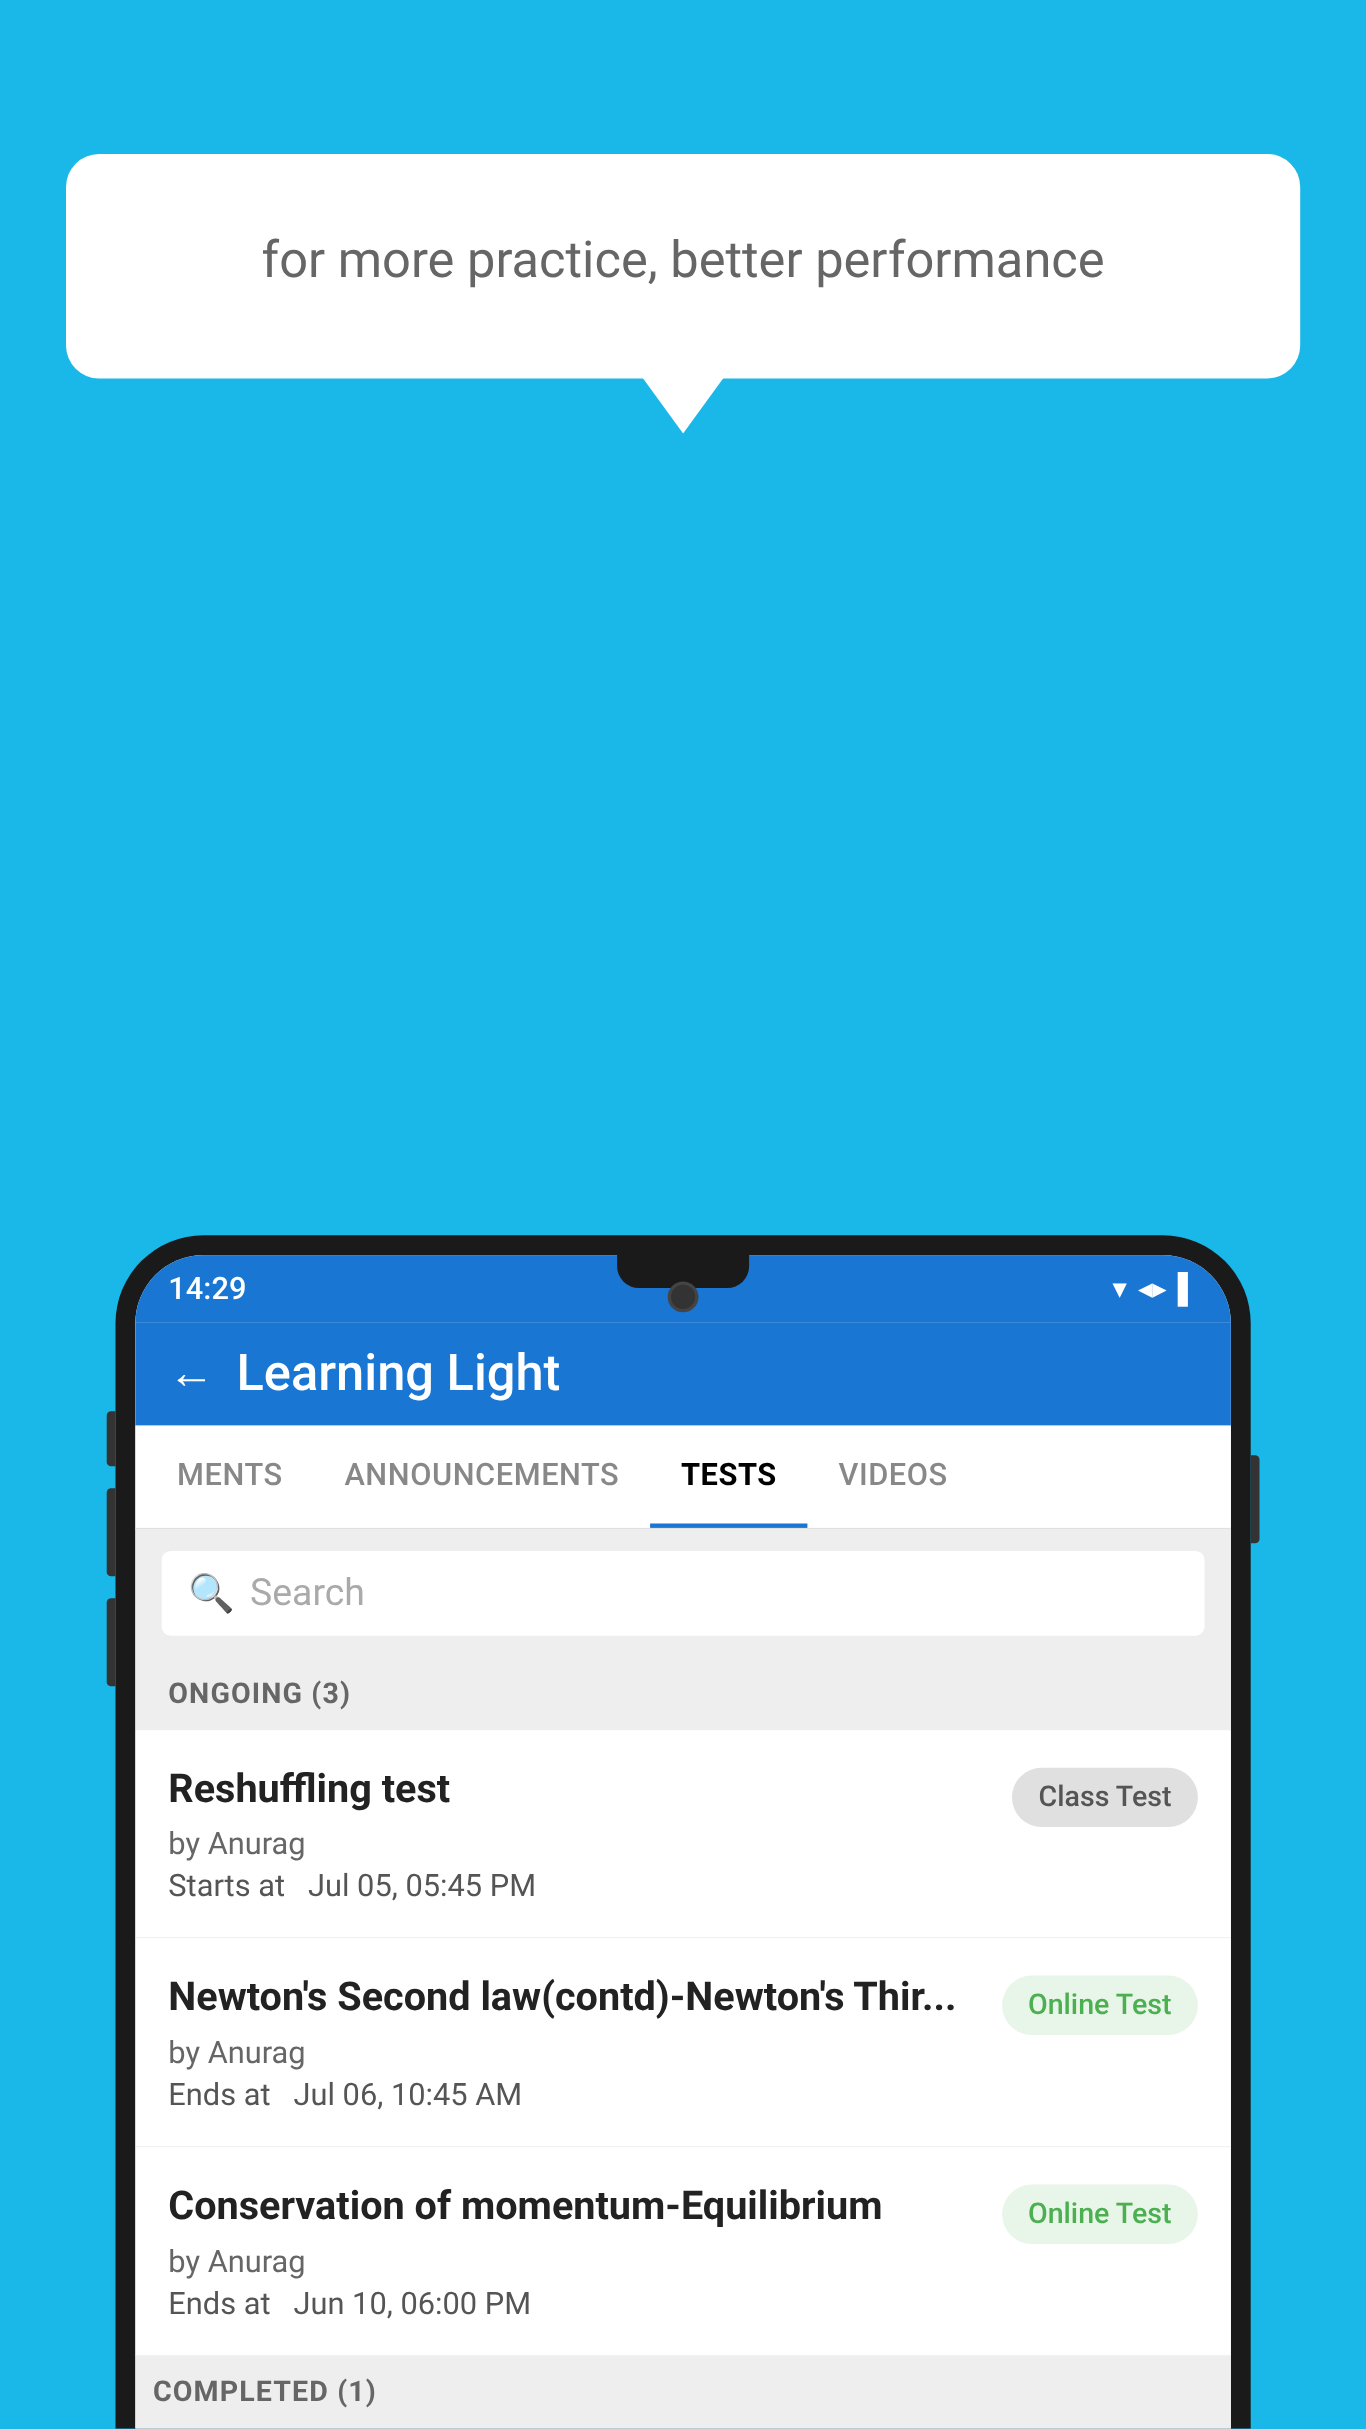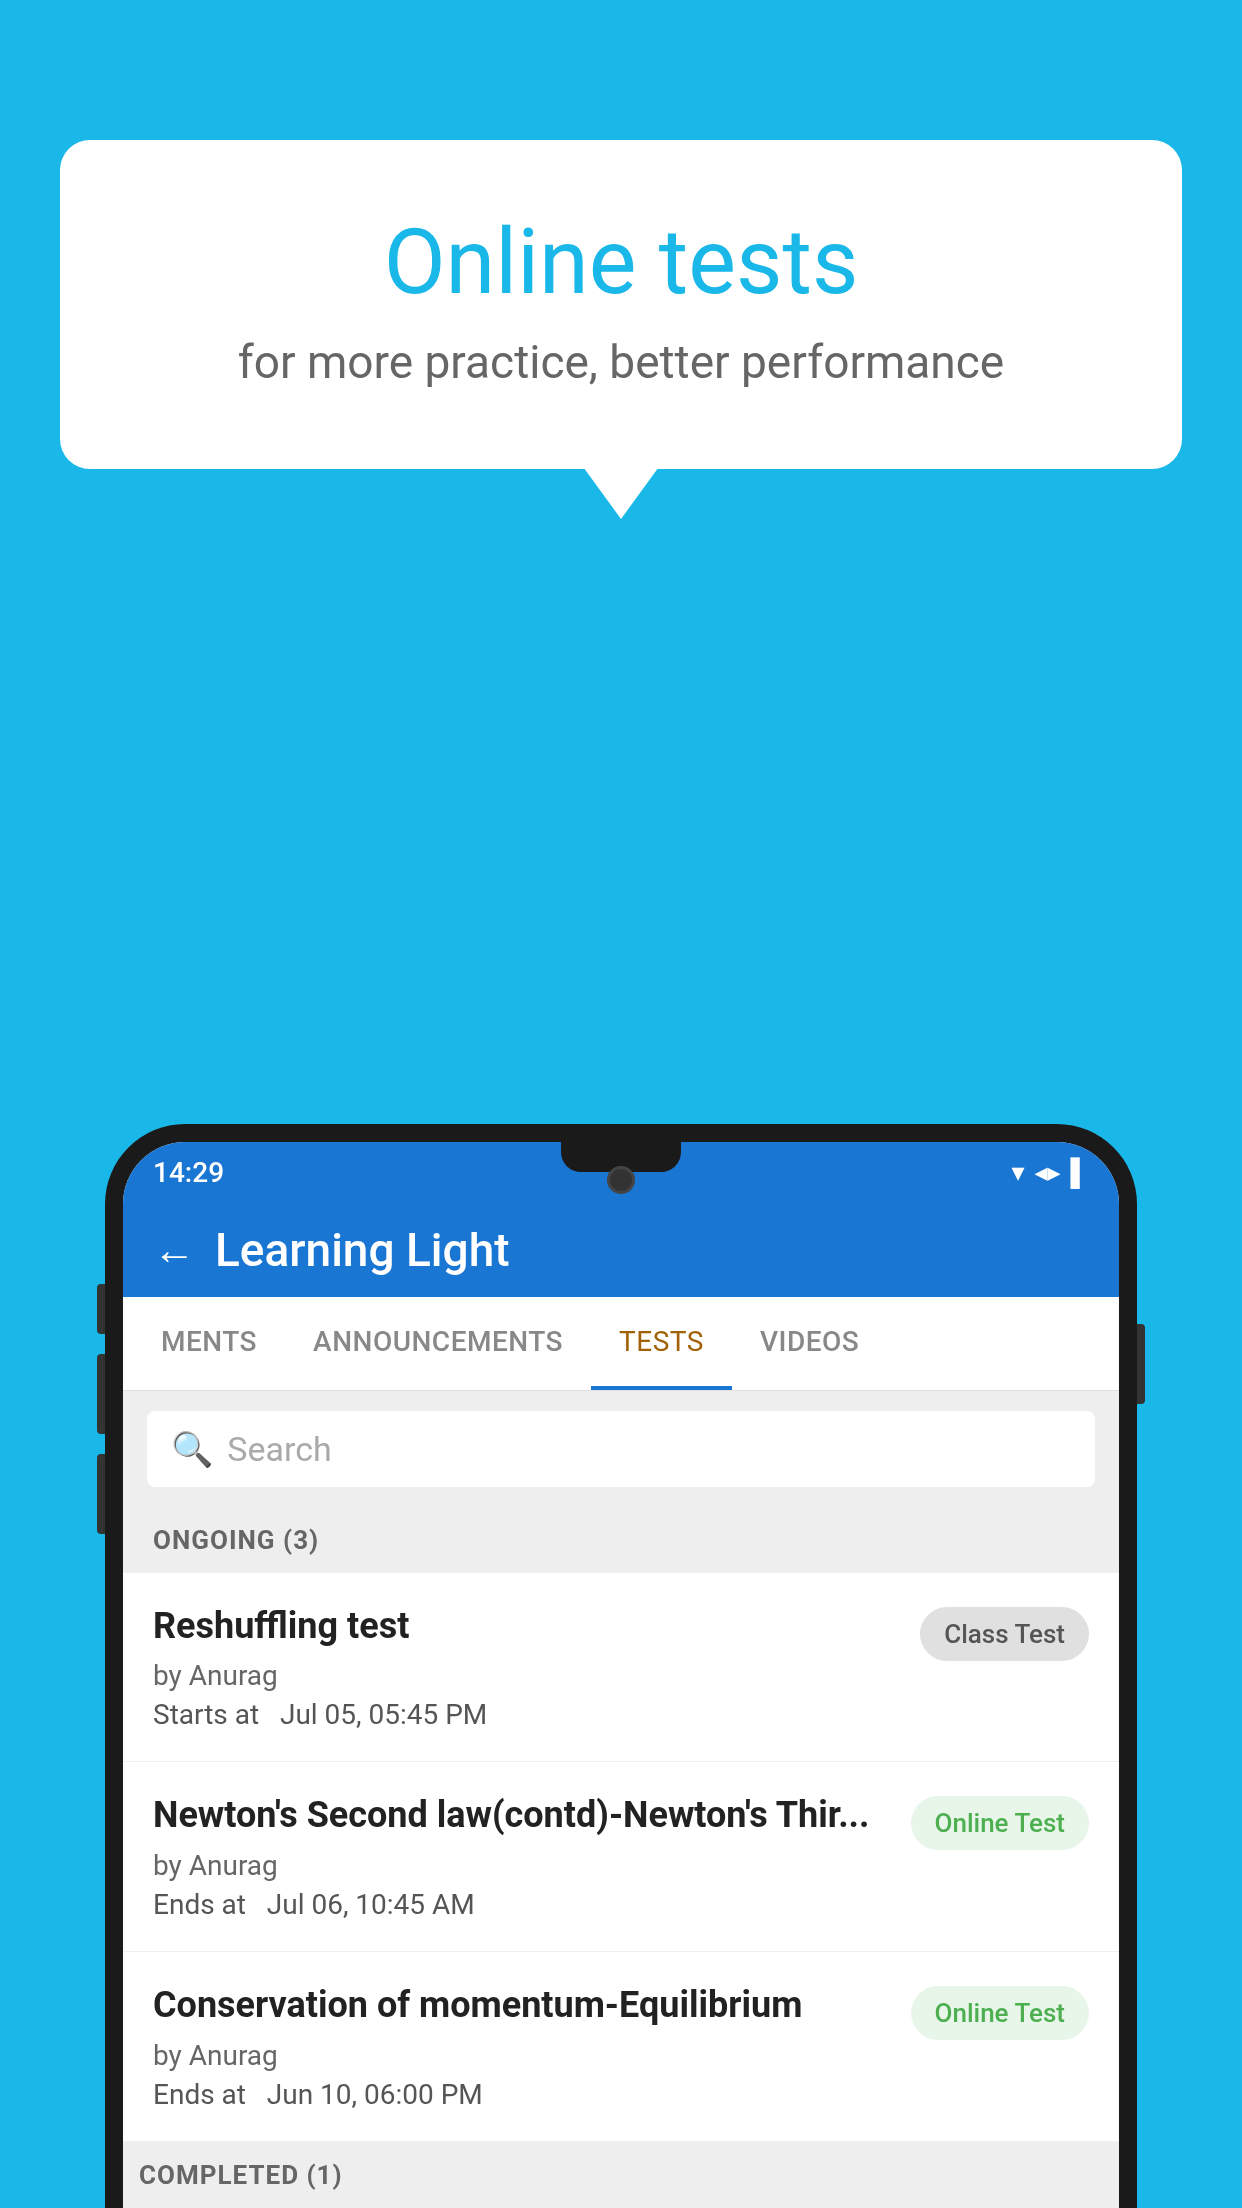--- a/index.html
+++ b/index.html
@@ -140,23 +140,23 @@
       padding: 28px 28px;
       font-size: 28px;
       color: #888;
       font-weight: 500;
       cursor: pointer;
       letter-spacing: 0.5px;
       text-transform: uppercase;
     }
 
     .tab.active {
-      color: #a16207;
+      color: #000000;
       border-bottom: 4px solid #1976d2;
-      font-weight: 400;
+      font-weight: 700;
     }
 
     
     .search-container {
       background: #eeeeee;
       padding: 20px 24px;
     }
 
     .search-bar {
       background: white;
@@ -317,21 +317,20 @@
       height: 80px;
       background: #333;
       border-radius: 4px 0 0 4px;
     }
   </style>
 </head>
 <body>
 
 <div class="speech-bubble-container">
   <div class="speech-bubble">
-    <div class="bubble-title">Online tests</div>
     <div class="bubble-subtitle">for more practice, better performance</div>
   </div>
 </div>
 
 <div class="phone-container">
   <div class="phone">
 
     <div class="side-btn-right"></div>
     <div class="side-btn-left-1"></div>
     <div class="side-btn-left-2"></div>

